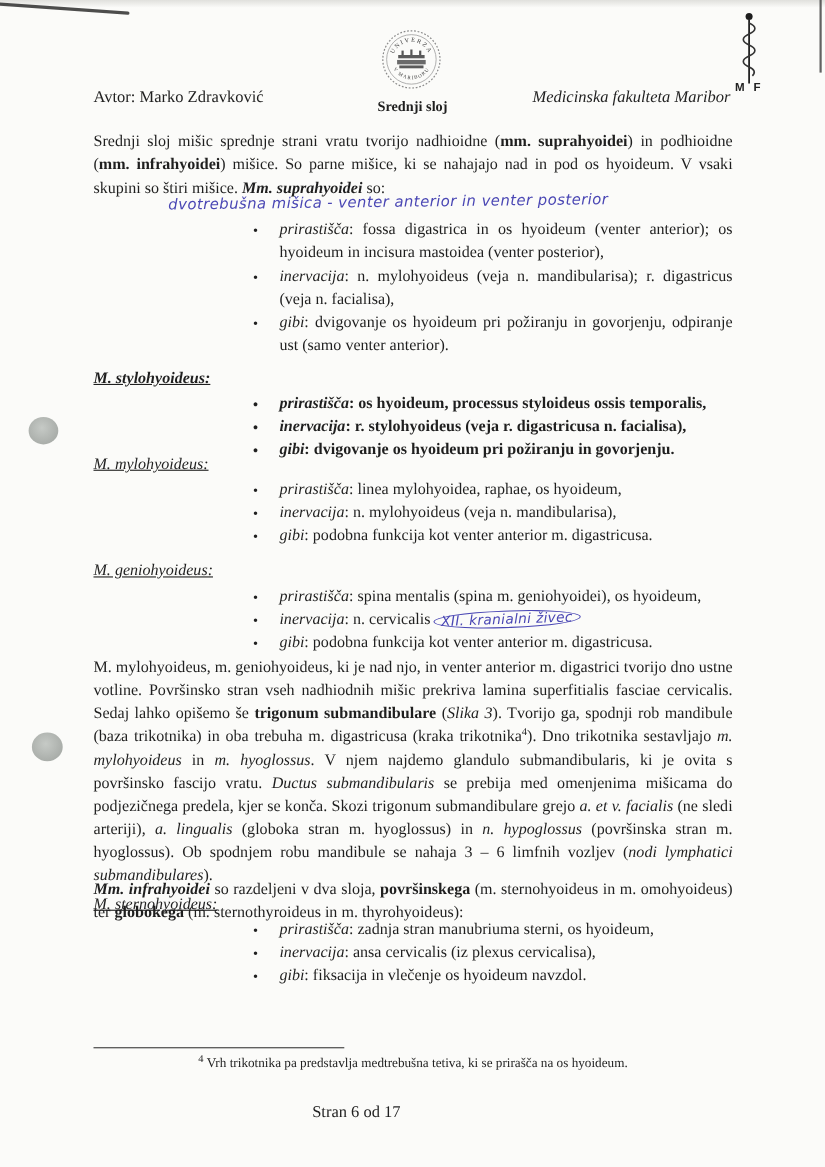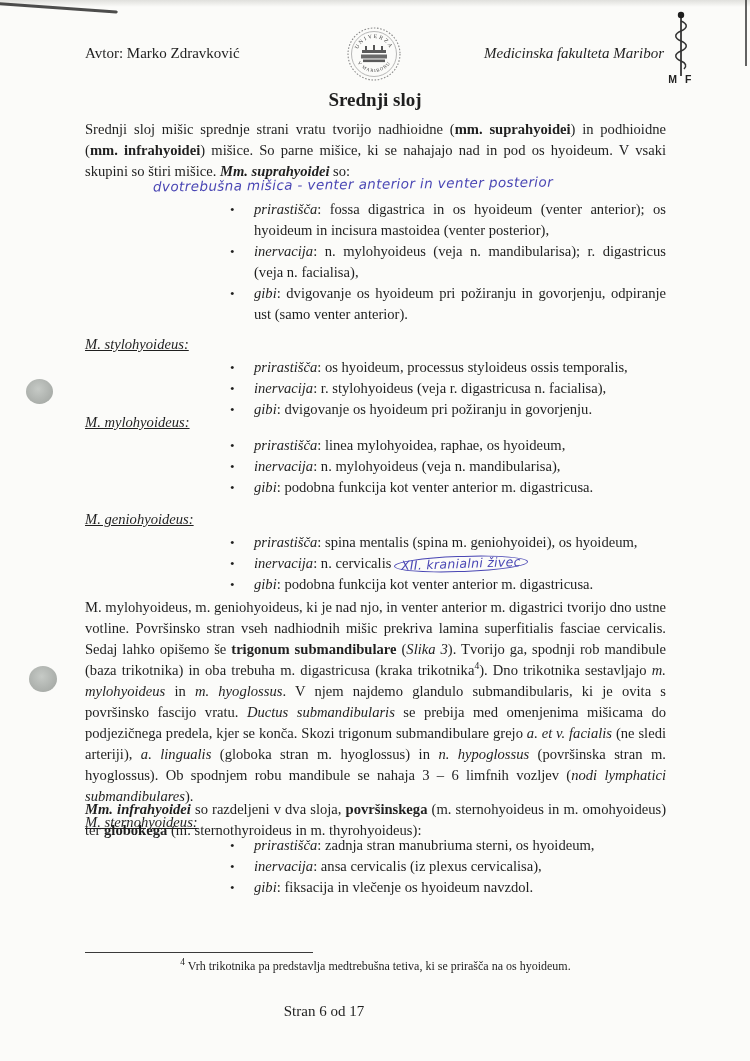--- a/index.html
+++ b/index.html
@@ -15,22 +15,22 @@
         font-size:12.5px;letter-spacing:.3px;}
   .circ{display:inline-block;border:1.4px solid #4a47b4;border-radius:48%/50%;
         padding:0 6px 1px 6px;margin-left:3px;transform:rotate(-2deg);line-height:1.05;}
   .annotation{font-family:"DejaVu Sans",sans-serif;font-style:italic;color:#4a47b4;
         font-size:13.5px;letter-spacing:.4px;transform:rotate(-0.7deg);white-space:nowrap;}
   .sec-heading{font-size:14.6px;font-style:italic;text-decoration:underline;line-height:20px;}
   .bullets{margin-left:145px;margin-top:3px;}
   .bullet{display:flex;}
   .dot{flex:0 0 24px;font-size:13px;line-height:21px;}
   .btext{flex:1;font-size:14.6px;line-height:21px;text-align:justify;}
-  .header-text{font-size:15px;}
-  .title{font-size:19px;font-weight:bold;text-align:center;width:750px;}
+  .header-text{font-size:15px;margin-top:36px;}
+  .title{font-size:13px;font-weight:bold;text-align:center;width:750px;}
   .footer{font-size:15px;text-align:center;width:648px;}
   .footnote{font-size:12px;line-height:16px;text-align:center;}
   .hole{border-radius:50%;background:radial-gradient(circle at 45% 40%,#c6cac6,#a9ada9 72%,rgba(169,173,169,0) 100%);}
   .sep{background:#3a3a3a;height:1.2px;}
   .artifact-top{left:-4px;top:2px;width:122px;height:2.6px;background:#2e2e2e;
         transform:rotate(4deg);transform-origin:left center;border-radius:2px;opacity:.85;}
   .artifact-right{right:3px;top:0;width:2px;height:66px;background:#3c3c3c;opacity:.8;}
   .topband{left:0;top:0;width:750px;height:7px;
         background:linear-gradient(180deg,rgba(190,190,185,.45),rgba(190,190,185,0));}
 </style>
@@ -96,21 +96,21 @@
         <span class="dot">•</span>
         <span class="btext"><span class="i">inervacija</span><span>: n. mylohyoideus (veja n. mandibularisa); r. digastricus (veja n. facialisa),</span></span>
       </div>
     <div class="bullet">
         <span class="dot">•</span>
         <span class="btext"><span class="i">gibi</span><span>: dvigovanje os hyoideum pri požiranju in govorjenju, odpiranje ust (samo venter anterior).</span></span>
       </div>
   </div>
 </div>
 
-<div class="abs content" style="top:334px;">
+<div class="abs content" style="top:334px;font-weight:bold;">
   <span class="sec-heading"><span class="i">M. stylohyoideus:</span></span>
   <div class="bullets">
     <div class="bullet">
         <span class="dot">•</span>
         <span class="btext"><span class="i">prirastišča</span><span>: os hyoideum, processus styloideus ossis temporalis,</span></span>
       </div>
     <div class="bullet">
         <span class="dot">•</span>
         <span class="btext"><span class="i">inervacija</span><span>: r. stylohyoideus (veja r. digastricusa n. facialisa),</span></span>
       </div>

